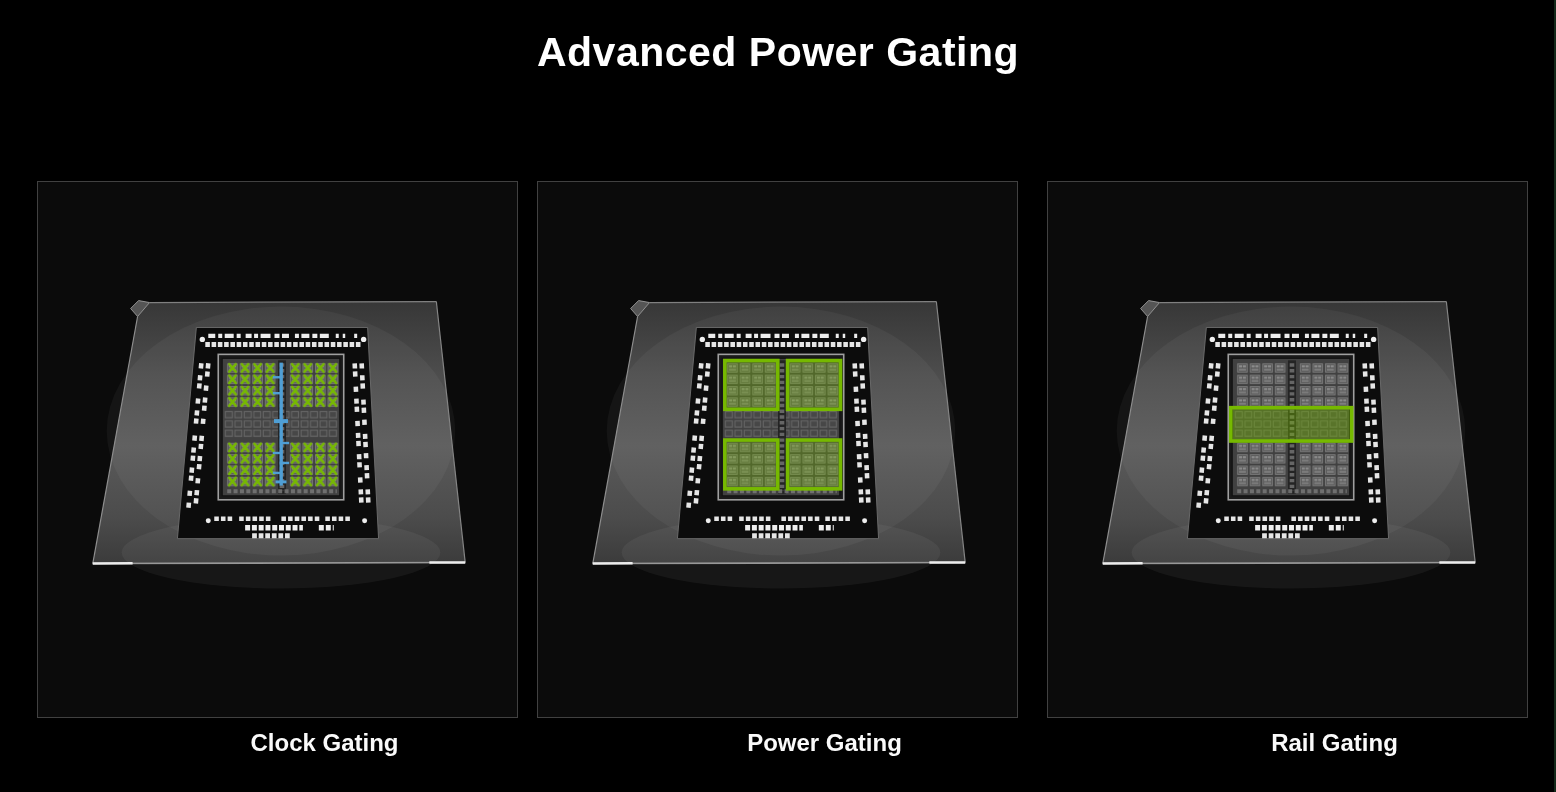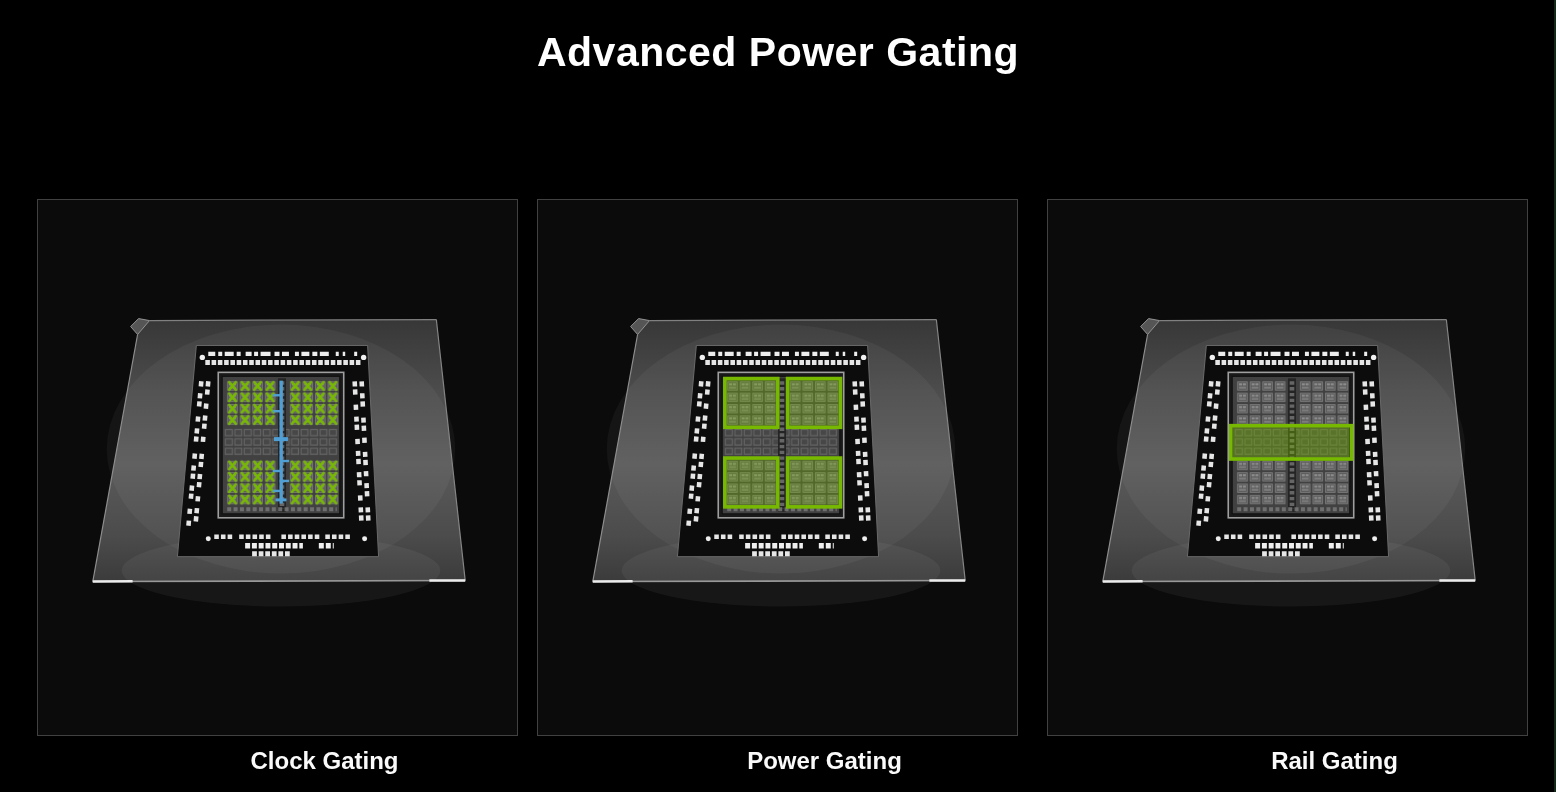--- a/index.html
+++ b/index.html
@@ -23,21 +23,21 @@
     position:absolute;
     top:29px;left:0;width:100%;
     text-align:center;
     font-size:41px;
     font-weight:700;
     letter-spacing:.5px;
     color:var(--title-text);
   }
   .col{
     position:absolute;
-    top:199px;
+    top:181px;
     width:575px;
   }
   .col.c1{left:37px;}
   .col.c2{left:537px;text-decoration:underline;}
   .col.c3{left:1037px;margin-left:10px;}
   .panel-box{
     width:481px;height:537px;
     border:1px solid var(--panel-border);
     background:var(--panel-background);
     overflow:hidden;

